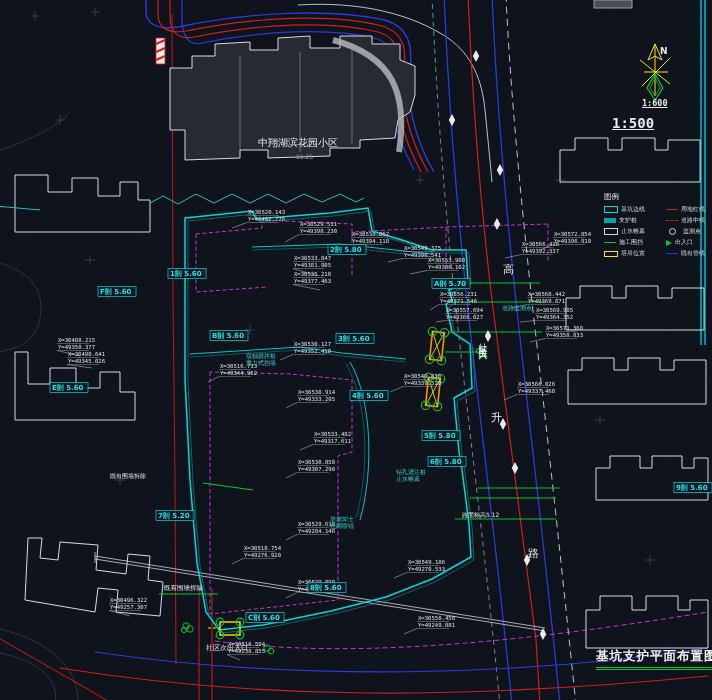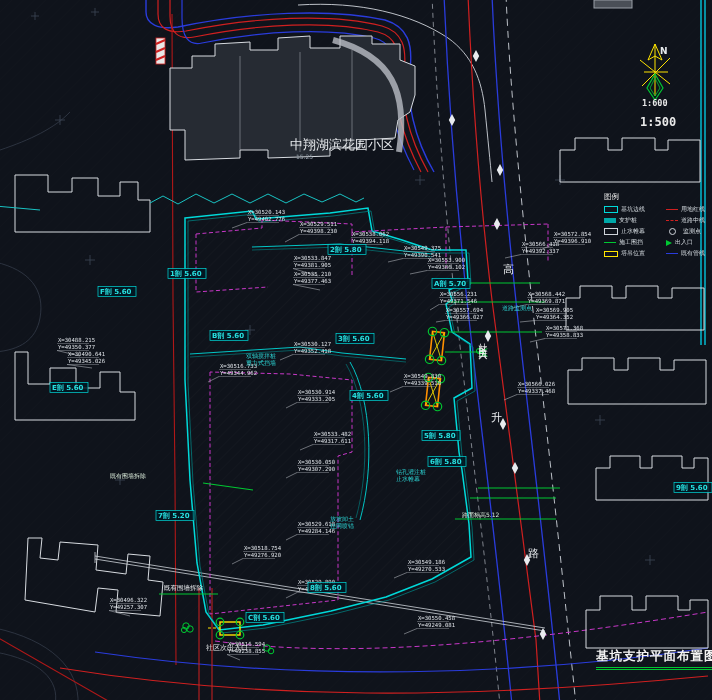--- a/index.html
+++ b/index.html
@@ -2,42 +2,42 @@
 <html><head>
 <meta charset="utf-8">
 <style>
   html,body{margin:0;padding:0;background:#05070b;}
   #canvas{position:relative;width:712px;height:700px;background:#0f131b;overflow:hidden;
           font-family:"DejaVu Sans",sans-serif;}
   svg{position:absolute;left:0;top:0;}
   .ov{position:absolute;color:#e6e9ec;white-space:nowrap;}
   .title{font-size:12.5px;font-weight:bold;letter-spacing:1px;color:#f2f2f2;
          border-bottom:3px double #00c832;padding-bottom:2px;}
-  .scale{font-size:8.5px;font-weight:bold;color:#e9e9e9;font-family:"DejaVu Sans Mono",monospace;}
+  .scale{font-size:8.5px;font-weight:bold;color:#e9e9e9;font-family:"DejaVu Sans Mono",monospace;text-decoration:underline;}
   .legend{font-size:6px;color:#d7dde2;width:128px;margin-left:21px;}
   .legend .lg-title{font-size:7.5px;color:#eee;margin-bottom:2px;}
   .lg-row{display:flex;align-items:center;height:11px;}
   .lg-cell{display:flex;align-items:center;width:62px;overflow:hidden;}
   .sym{display:inline-block;width:12px;height:5px;margin-right:3px;flex:none;}
   .sym.cy-box{border:1px solid #00d9d9;}
   .sym.cy-fill{background:#00a8a8;}
   .sym.wh-box{border:1px solid #cfd4da;}
   .sym.gr-line{border-top:1.5px solid #00c832;height:0;}
   .sym.yl-rect{border:1px solid #ffe400;height:4px;}
   .sym.rd-line{border-top:1.5px solid #d02020;height:0;}
   .sym.rd-dash{border-top:1.5px dashed #d02020;height:0;}
   .sym.wh-dot{width:5px;height:5px;border-radius:50%;border:1px solid #cfd4da;margin-left:3px;margin-right:7px;}
   .sym.gr-arrow{width:0;height:0;border-left:6px solid #00c832;border-top:3px solid transparent;border-bottom:3px solid transparent;background:none;}
   .sym.bl-line{border-top:1.5px solid #2a3cdc;height:0;}
   .vtext{writing-mode:vertical-rl;text-orientation:upright;letter-spacing:2px;font-size:9px;color:#f0f0f0;}
   .roadchar{font-size:11px;color:#eef1f4;}
   .small6{font-size:6px;}
   .small65{font-size:6.5px;}
   .small7{font-size:7px;}
-  .small75{font-size:13px;margin-left:32px;}
+  .small75{font-size:10px;}
   .gray{color:#98a2ac;}
 </style>
 </head>
 <body>
 
 <div id="canvas">
 
 <svg width="712" height="700" viewBox="0 0 712 700">
   <defs>
     <pattern id="hatch" width="8" height="8" patternUnits="userSpaceOnUse" patternTransform="rotate(45)">
@@ -515,21 +515,21 @@
         </g>
         <g transform="translate(452,120)">
           <path d="M0,-6 L3.2,0 L-3.2,0 Z M0,6 L3.2,0 L-3.2,0 Z" fill="#e8ebee"></path>
         </g>
       </g>
 </svg>
 
 <div class="ov title" style="left:596px;top:648px;">基坑支护平面布置图</div>
 
 <div class="ov scale" style="left:642px;top:98px;">1:600</div>
-<div class="ov scale" style="left:640px;top:115px;font-size:12px;">1:500</div>
+<div class="ov scale" style="left:612px;top:115px;font-size:14px;">1:500</div>
 <div class="ov" style="left:660px;top:46px;font-size:9px;font-weight:bold;">N</div>
 
 <div class="ov legend" style="left:583px;top:192px;">
   <div class="lg-title">图例</div>
   <div class="lg-row">
     <span class="lg-cell">
           <span class="sym cy-box"></span>
           <span>基坑边线</span>
         </span>
     <span class="lg-cell">

